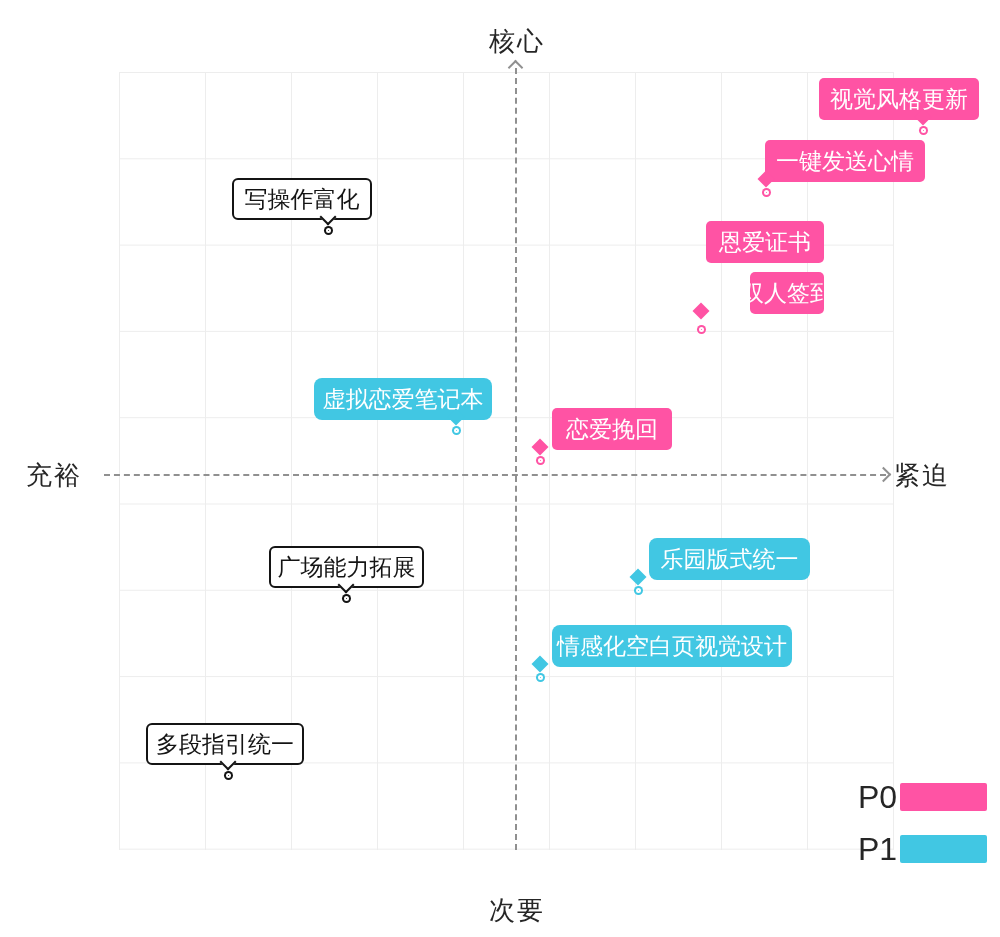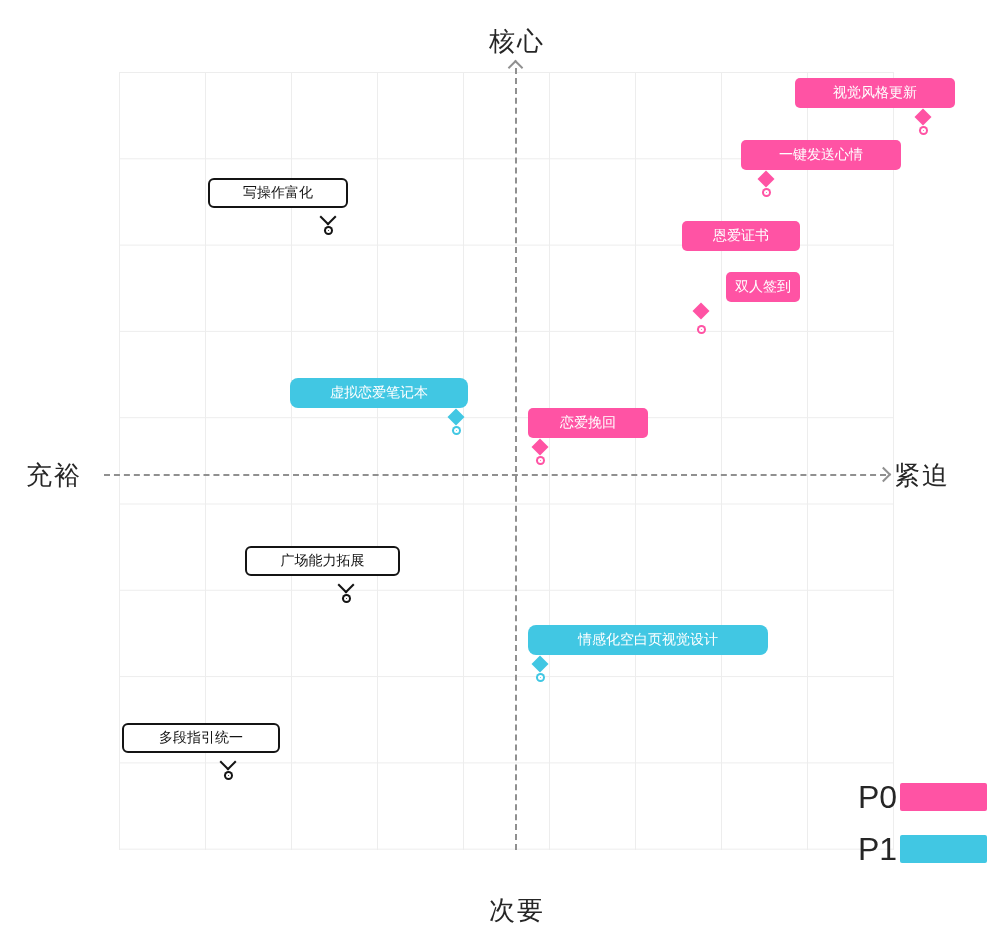--- a/index.html
+++ b/index.html
@@ -23,23 +23,23 @@
     border-left:2px solid var(--axis,#909090); border-top:2px solid var(--axis,#909090);
     transform:rotate(45deg); }
   .arrow-right { position:absolute; left:878px; top:469px; width:11px; height:11px;
     border-top:2px solid var(--axis,#909090); border-right:2px solid var(--axis,#909090);
     transform:rotate(45deg); }
 
   .axis-label { position:absolute; font-size:26px; color:#262626; letter-spacing:2px; white-space:nowrap; }
 
   
   .item { position:absolute; }
-  .tag { position:relative; z-index:1; height:30px; width:100%;
+  .tag { position:relative; z-index:1; height:42px; width:100%;
     display:flex; align-items:center; justify-content:center;
-    font-size:14px; border-radius:5px; color:#fff; white-space:nowrap; cursor:default; }
+    font-size:23px; border-radius:5px; color:#fff; white-space:nowrap; cursor:default;margin-left:24px; }
   .p0 .tag { background:var(--p0,#FF53A4); }
   .p1 .tag { background:var(--p1,#41C7E3);border-radius:8px; }
   .p2 .tag { background:#fff; border:2px solid var(--p2-border,#141414);
     color:var(--p2-border,#141414); border-radius:6px; }
 
   .tail { position:absolute; z-index:2; width:12px; height:12px; top:33px; transform:rotate(45deg); }
   .p0 .tail { background:var(--p0,#FF53A4); }
   .p1 .tail { background:var(--p1,#41C7E3); }
   .p2 .tail { background:#fff;
     border-right:2px solid var(--p2-border,#141414); border-bottom:2px solid var(--p2-border,#141414); }
@@ -103,20 +103,25 @@
     <div class="tail" style="left:6px;"></div>
     <div class="dot" style="left:10px;"></div>
   </div>
 
   <div class="item p1" style="left:290px; top:378px; width:178px;">
     <div class="tag">虚拟恋爱笔记本</div>
     <div class="tail" style="left:160px;"></div>
     <div class="dot" style="left:164px;"></div>
   </div>
 
+  <div class="item p1" style="left:625px; top:538px; width:161px;">
+    <div class="tag">乐园版式统一</div>
+    <div class="tail" style="left:7px;"></div>
+    <div class="dot" style="left:11px;"></div>
+  </div>
 
   <div class="item p1" style="left:528px; top:625px; width:240px;">
     <div class="tag">情感化空白页视觉设计</div>
     <div class="tail" style="left:6px;"></div>
     <div class="dot" style="left:10px;"></div>
   </div>
 
   <div class="item p2" style="left:208px; top:178px; width:140px;">
     <div class="tag">写操作富化</div>
     <div class="tail" style="left:114px;"></div>

